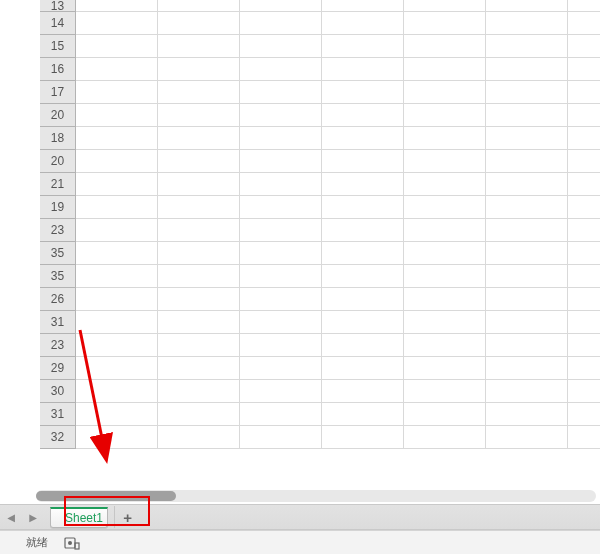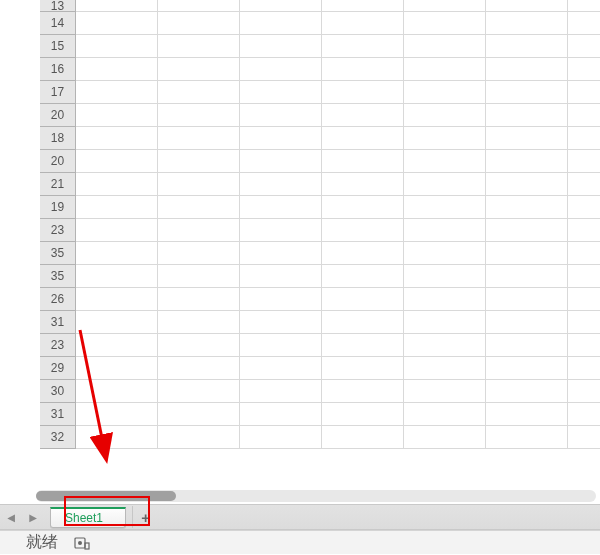--- a/index.html
+++ b/index.html
@@ -86,21 +86,21 @@
       display: flex;
       align-items: center;
       justify-content: center;
       color: #888;
       font-size: 10px;
       cursor: pointer;
       user-select: none;
     }
     .sheet-tab {
       margin-left: 6px;
-      padding: 2px 22px 2px 14px;
+      padding: 2px 4px 2px 14px;
       background: linear-gradient(#fdfdfd, #f0f0f0);
       border: 1px solid #b8b8b8;
       border-top: 2px solid #1f9e5b;
       color: #1f9e5b;
       font-size: 12px;
       border-radius: 0 0 3px 3px;
       box-shadow: 0 1px 0 rgba(0,0,0,.08);
       cursor: pointer;
     }
     .add-tab {
@@ -122,21 +122,21 @@
       top: 530px;
       left: 0;
       width: 600px;
       height: 24px;
       background: #f3f3f3;
       border-top: 1px solid #d4d4d4;
       display: flex;
       align-items: center;
       padding-left: 26px;
       gap: 16px;
-      font-size: 16px;
+      font-size: 11px;
       color: #555;
     }
     .macro-icon {
       width: 16px;
       height: 14px;
       display:inline-block;
     }
     .annotation-box {
       position: absolute;
       top: 496px;

